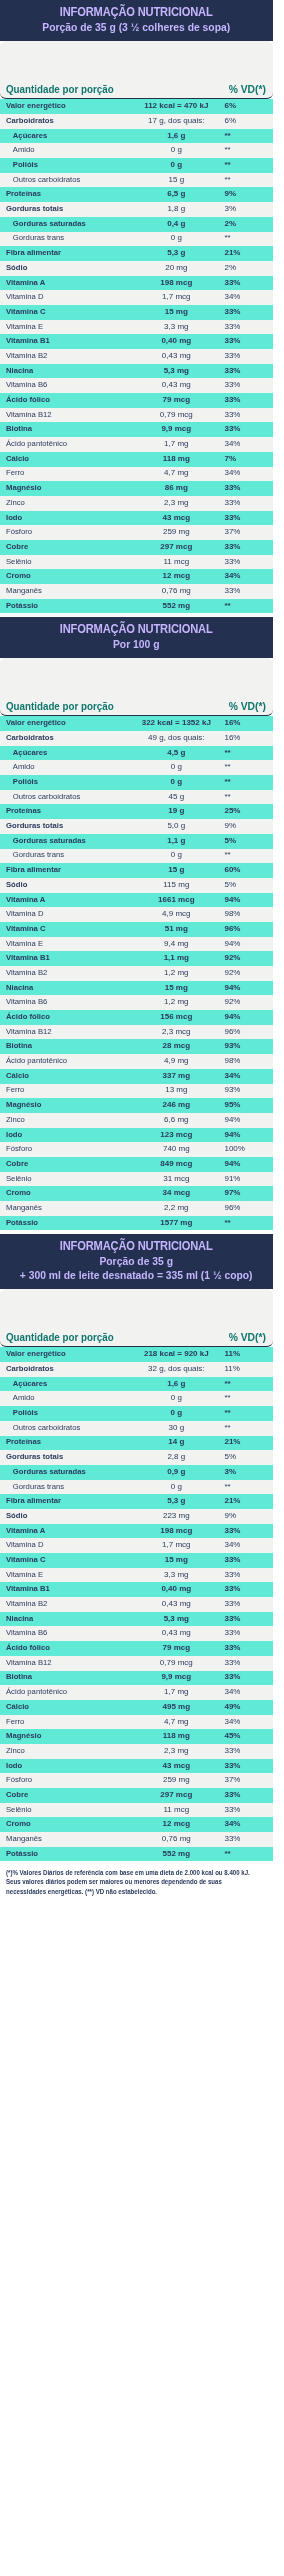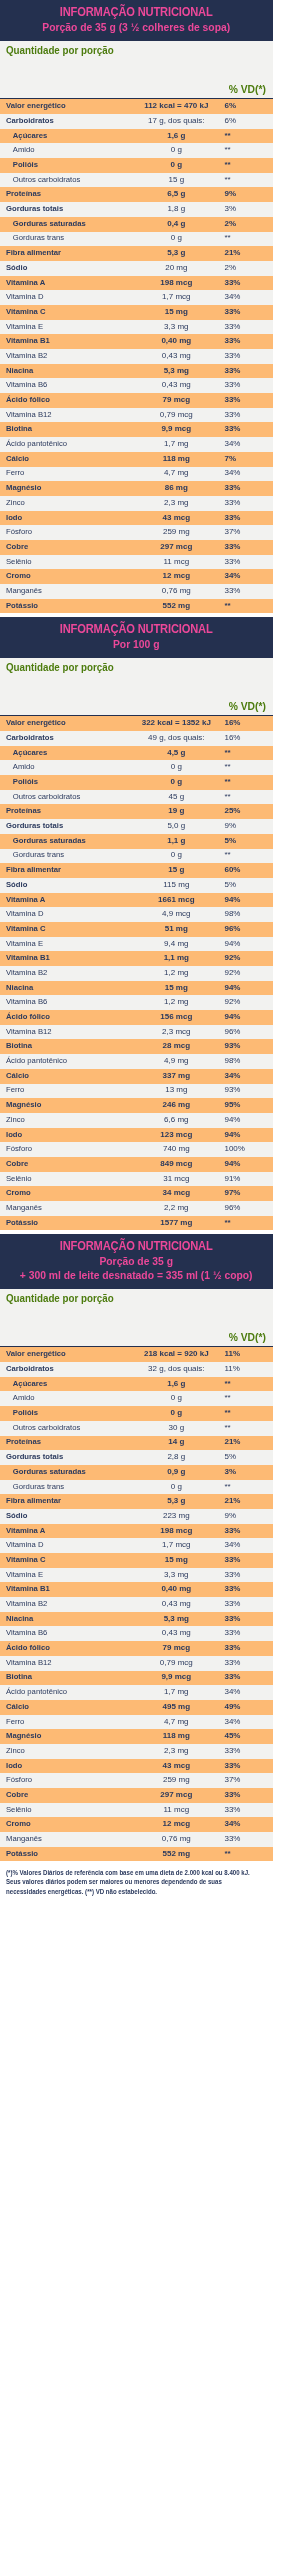--- a/index.html
+++ b/index.html
@@ -8,61 +8,62 @@
     background: #ffffff;
     font-family: "Liberation Sans", sans-serif;
   }
   .label {
     width: 273px;
     background: #ffffff;
   }
   
   .banner {
     background: #24304f;
-    color: #ec4899;
+    color: #c4b5fd;
     text-align: center;
     padding: 6.2px 5.3px 7.1px 5.3px;
   }
   .banner-title {
     font-size: 12px;
     font-weight: bold;
     letter-spacing: -0.2px;
     line-height: 1.15;
     transform: scaleX(0.93);
   }
   .banner-sub {
     font-size: 11px;
     font-weight: bold;
     line-height: 1.2;
     margin-top: 0.9px;
     transform: scaleX(0.94);
   }
   
   .colhead {
     display: flex;
-    align-items: flex-start;
+    align-items: flex-end;
     background: #f2f2f0;
     border-bottom: 1.8px solid #24304f;
     padding: 3.6px 7.1px 3.6px 6.2px;
-    color: #4d7c0f;
+    color: #0f766e;
+    border-radius: 6px;
   }
   .colhead .c-name { flex: 1 1 auto; font-size: 10.3px; font-weight: bold; transform: scaleX(0.95); transform-origin: left; }
   .colhead .c-vd   { flex: 0 0 auto; font-size: 10.3px; font-weight: bold; text-align: right; margin-top: 39px; }
   
   .rows { display: block; }
   .row {
     display: flex;
     align-items: center;
     min-height: 14.7px;
     padding: 1.3px 7.1px 1.3px 6.2px;
     font-size: 8px;
     line-height: 1.35;
     color: #2b3a5e;
   }
-  .row.odd  { background: #fdba74; align-items: center; }   
+  .row.odd  { background: #5eead4; align-items: center; }   
   .row.even { background: #f2f2f0; }   
   .row .r-name  { flex: 0 0 48%; font-weight: normal; transform: scaleX(0.96); transform-origin: left; }
   .row .r-val   { flex: 1 1 auto; text-align: center; }
   .row .r-vd    { flex: 0 0 17%; text-align: left; padding-left: 2.7px; }
   .row.odd .r-name, .row.odd .r-val, .row.odd .r-vd { font-weight: bold; color: #2b3a5e; }
   .row.indent .r-name { padding-left: 7.1px; }
   .row.bold .r-name { font-weight: bold; }
   
   .footnote {
     background: #ffffff;

